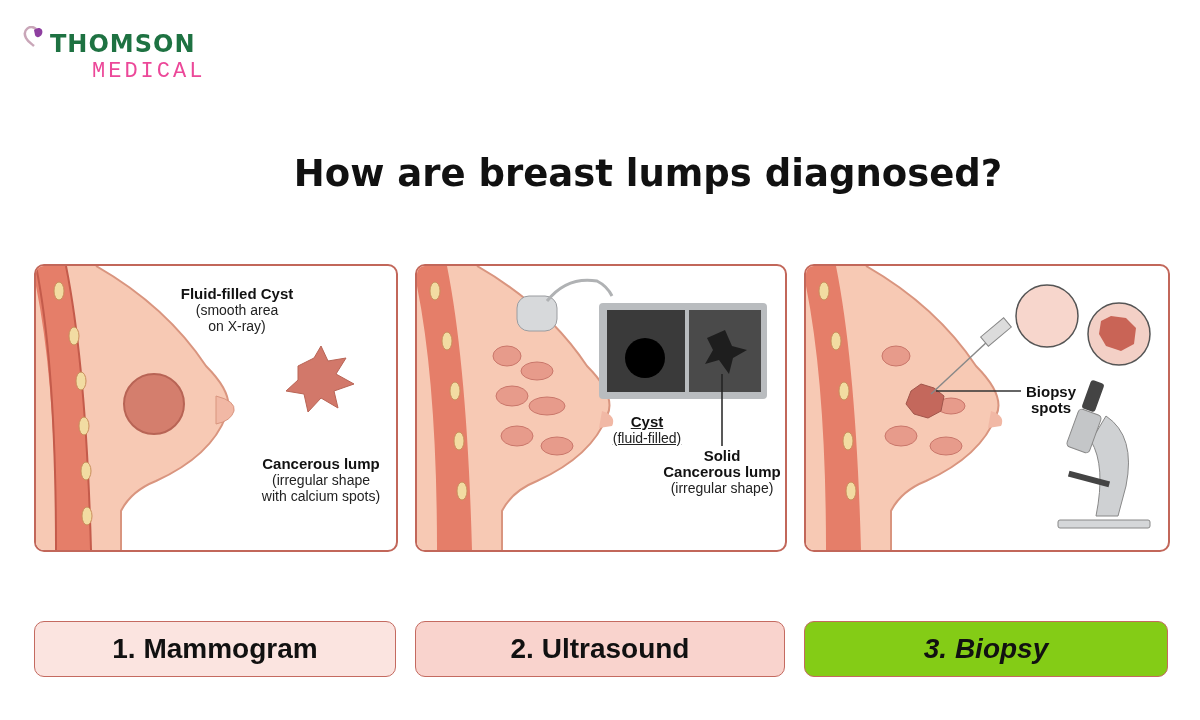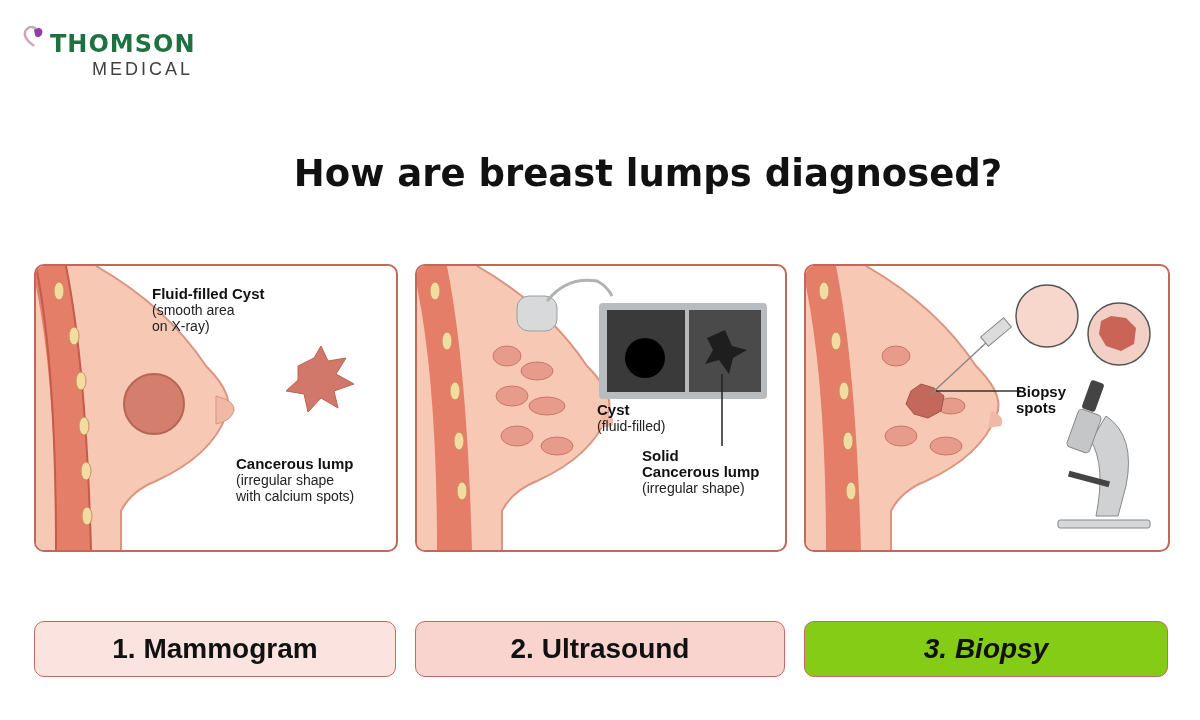--- a/index.html
+++ b/index.html
@@ -1,24 +1,24 @@
 <!DOCTYPE html>
 <html><head>
 <meta charset="utf-8">
 <style>
   html,body{margin:0;padding:0;}
   body{width:1200px;height:720px;background:#fff;position:relative;overflow:hidden;font-family:"Liberation Sans",sans-serif;}
   .logo{position:absolute;left:20px;top:26px;}
   .logo-top{position:absolute;left:30px;top:4px;font-weight:bold;font-size:24px;color:#1e7242;letter-spacing:1px;white-space:nowrap;font-family:"DejaVu Sans",sans-serif;}
-  .logo-bottom{position:absolute;left:72px;top:33px;font-size:18px;color:#404040;letter-spacing:3px;white-space:nowrap;font-family:Liberation Sans, sans-serif;}
+  .logo-bottom{position:absolute;left:72px;top:33px;font-size:22px;color:#ec4899;letter-spacing:3px;white-space:nowrap;font-family:Liberation Mono, monospace;}
   .logo-mark{position:absolute;left:0;top:0;}
   .title{position:absolute;left:0;width:1200px;top:152px;text-align:center;font-size:37px;font-weight:bold;color:#111;font-family:"DejaVu Sans",sans-serif;padding-left:48px;}
   .panel{position:absolute;top:264px;height:284px;border:2px solid #c2675a;border-radius:10px;background:#fff;overflow:hidden;}
   .panel svg{position:absolute;left:0;top:0;}
-  .lbl{position:absolute;text-align:left;font-size:14px;color:#222;line-height:16px;}
+  .lbl{position:absolute;text-align:center;font-size:14px;color:#222;line-height:16px;}
   .lbl b{font-size:15px;color:#111;}
   .step{position:absolute;top:621px;height:54px;border:1.5px solid #c46a60;border-radius:10px;display:flex;align-items:center;justify-content:center;font-weight:bold;font-size:28px;color:#111;text-align:right;}
 </style>
 </head>
 <body>
 
 <div class="logo">
   <svg class="logo-mark" width="30" height="26" viewBox="0 0 30 26">
     <path d="M16 3 C10 -2 2 4 6 12 C8 16 12 18 14 20" fill="none" stroke="#c9a6b8" stroke-width="2.5"></path>
     <path d="M14 4 C18 0 24 2 22 8 C20 12 16 12 15 9" fill="#8e3fa0"></path>
@@ -83,21 +83,21 @@
     <path d="M185 145 Q200 150 195 160 L182 162 Z" fill="#f1b8a5"></path>
     <rect x="100" y="30" width="40" height="35" rx="12" fill="#d7d9db" stroke="#9a9ca0"></rect>
     <path d="M130 35 Q150 10 180 15 Q190 20 195 30" fill="none" stroke="#b0b2b4" stroke-width="3"></path>
     <rect x="182" y="37" width="168" height="96" rx="4" fill="#b9bcbf"></rect>
     <rect x="190" y="44" width="78" height="82" fill="#3a3a3a"></rect>
     <rect x="272" y="44" width="72" height="82" fill="#4a4a4a"></rect>
     <circle cx="228" cy="92" r="20" fill="#000"></circle>
     <path d="M308 64 L315 80 L330 84 L316 92 L312 108 L302 94 L288 98 L296 84 L290 72 Z" fill="#1e1e1e"></path>
     <line x1="305" y1="108" x2="305" y2="180" stroke="#222" stroke-width="1.5"></line>
   </svg>
-  <div class="lbl" style="left:180px;top:136px;width:100px;">
+  <div class="lbl" style="left:180px;top:148px;width:100px;text-decoration:underline;">
     <b>Cyst</b><br>
     <span>(fluid-filled)</span>
   </div>
   <div class="lbl" style="left:225px;top:182px;width:160px;">
     <b>Solid</b><br>
     <b>Cancerous lump</b><br>
     <span>(irregular shape)</span>
   </div>
 </div>
 

